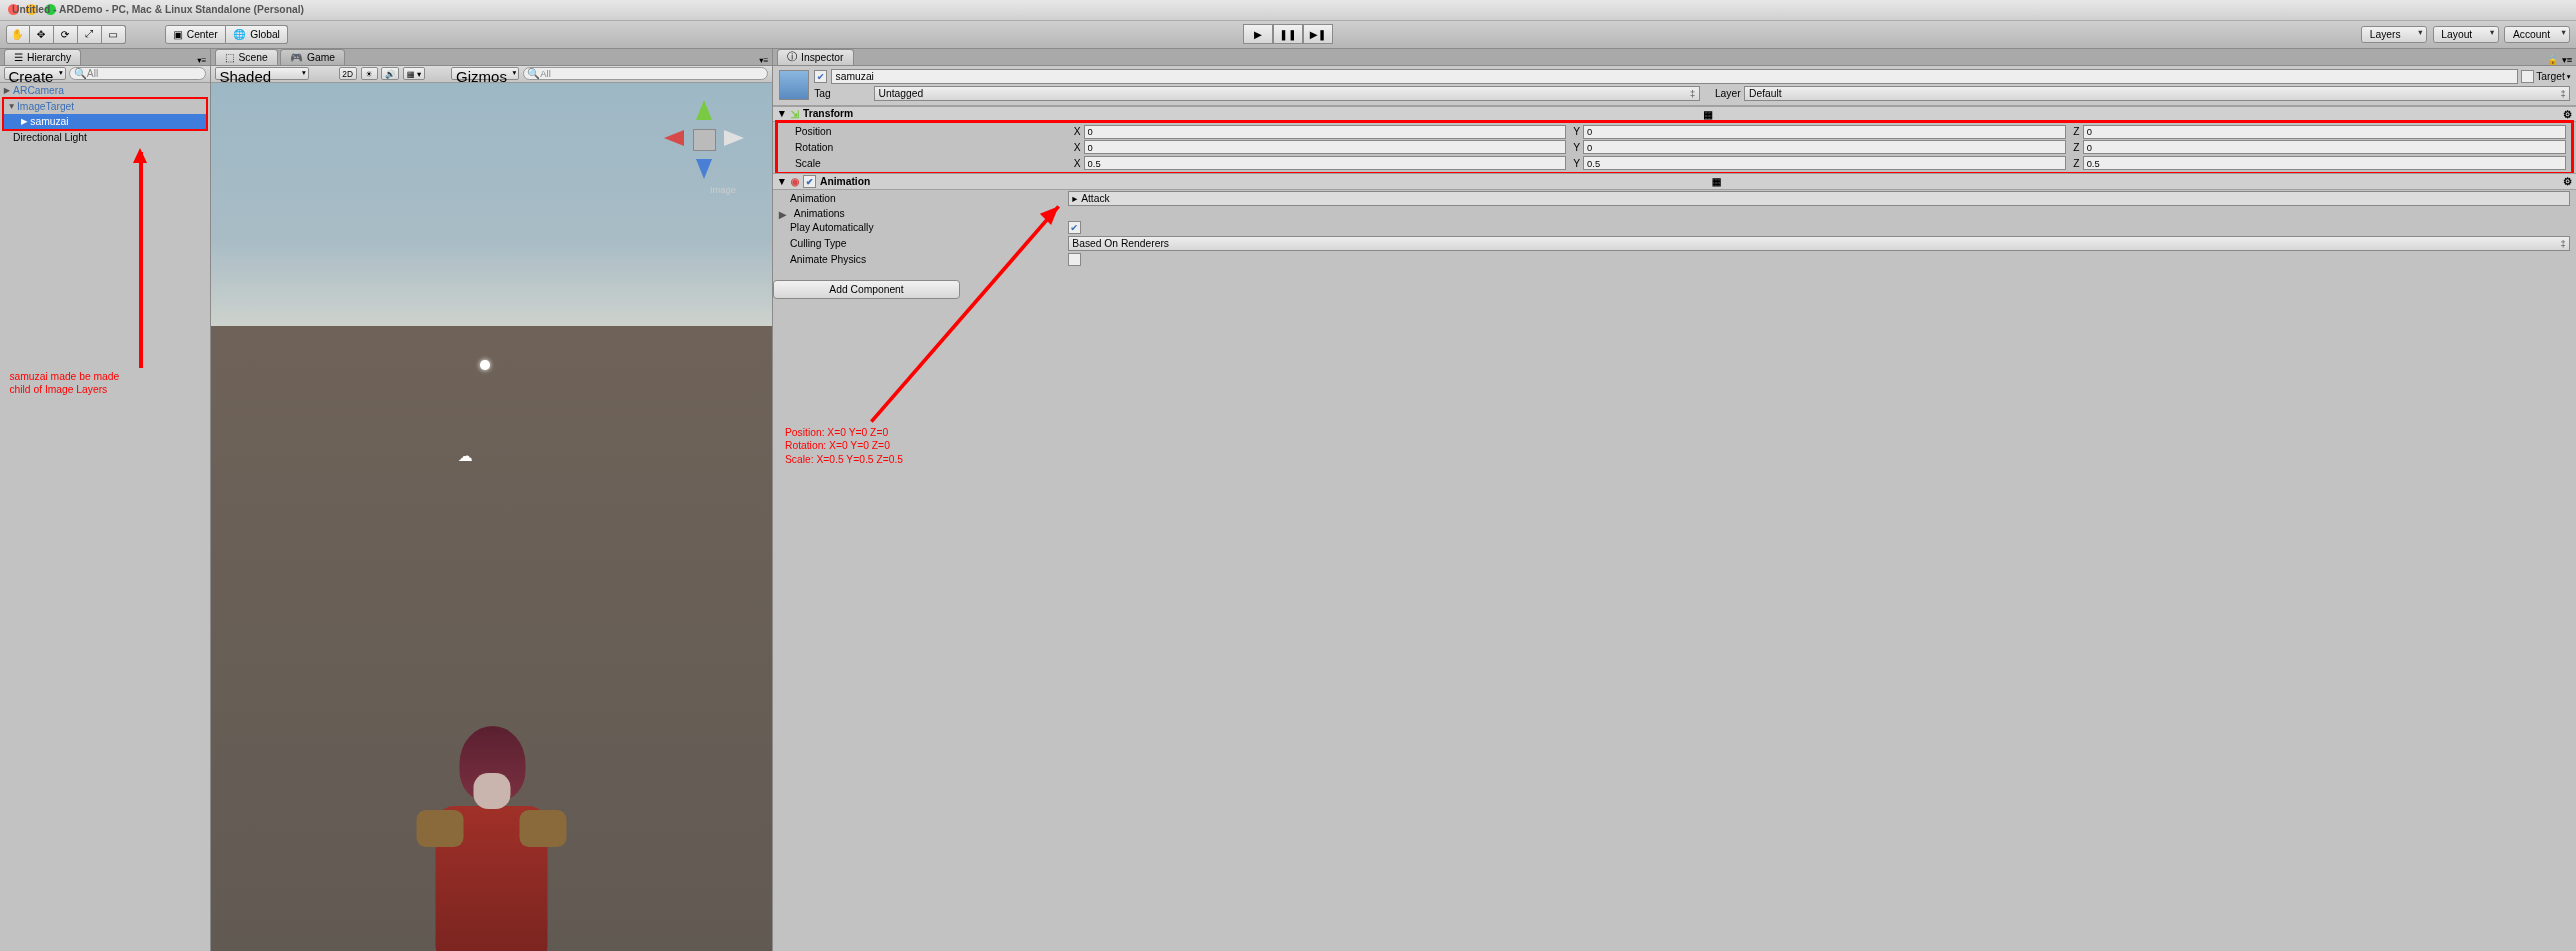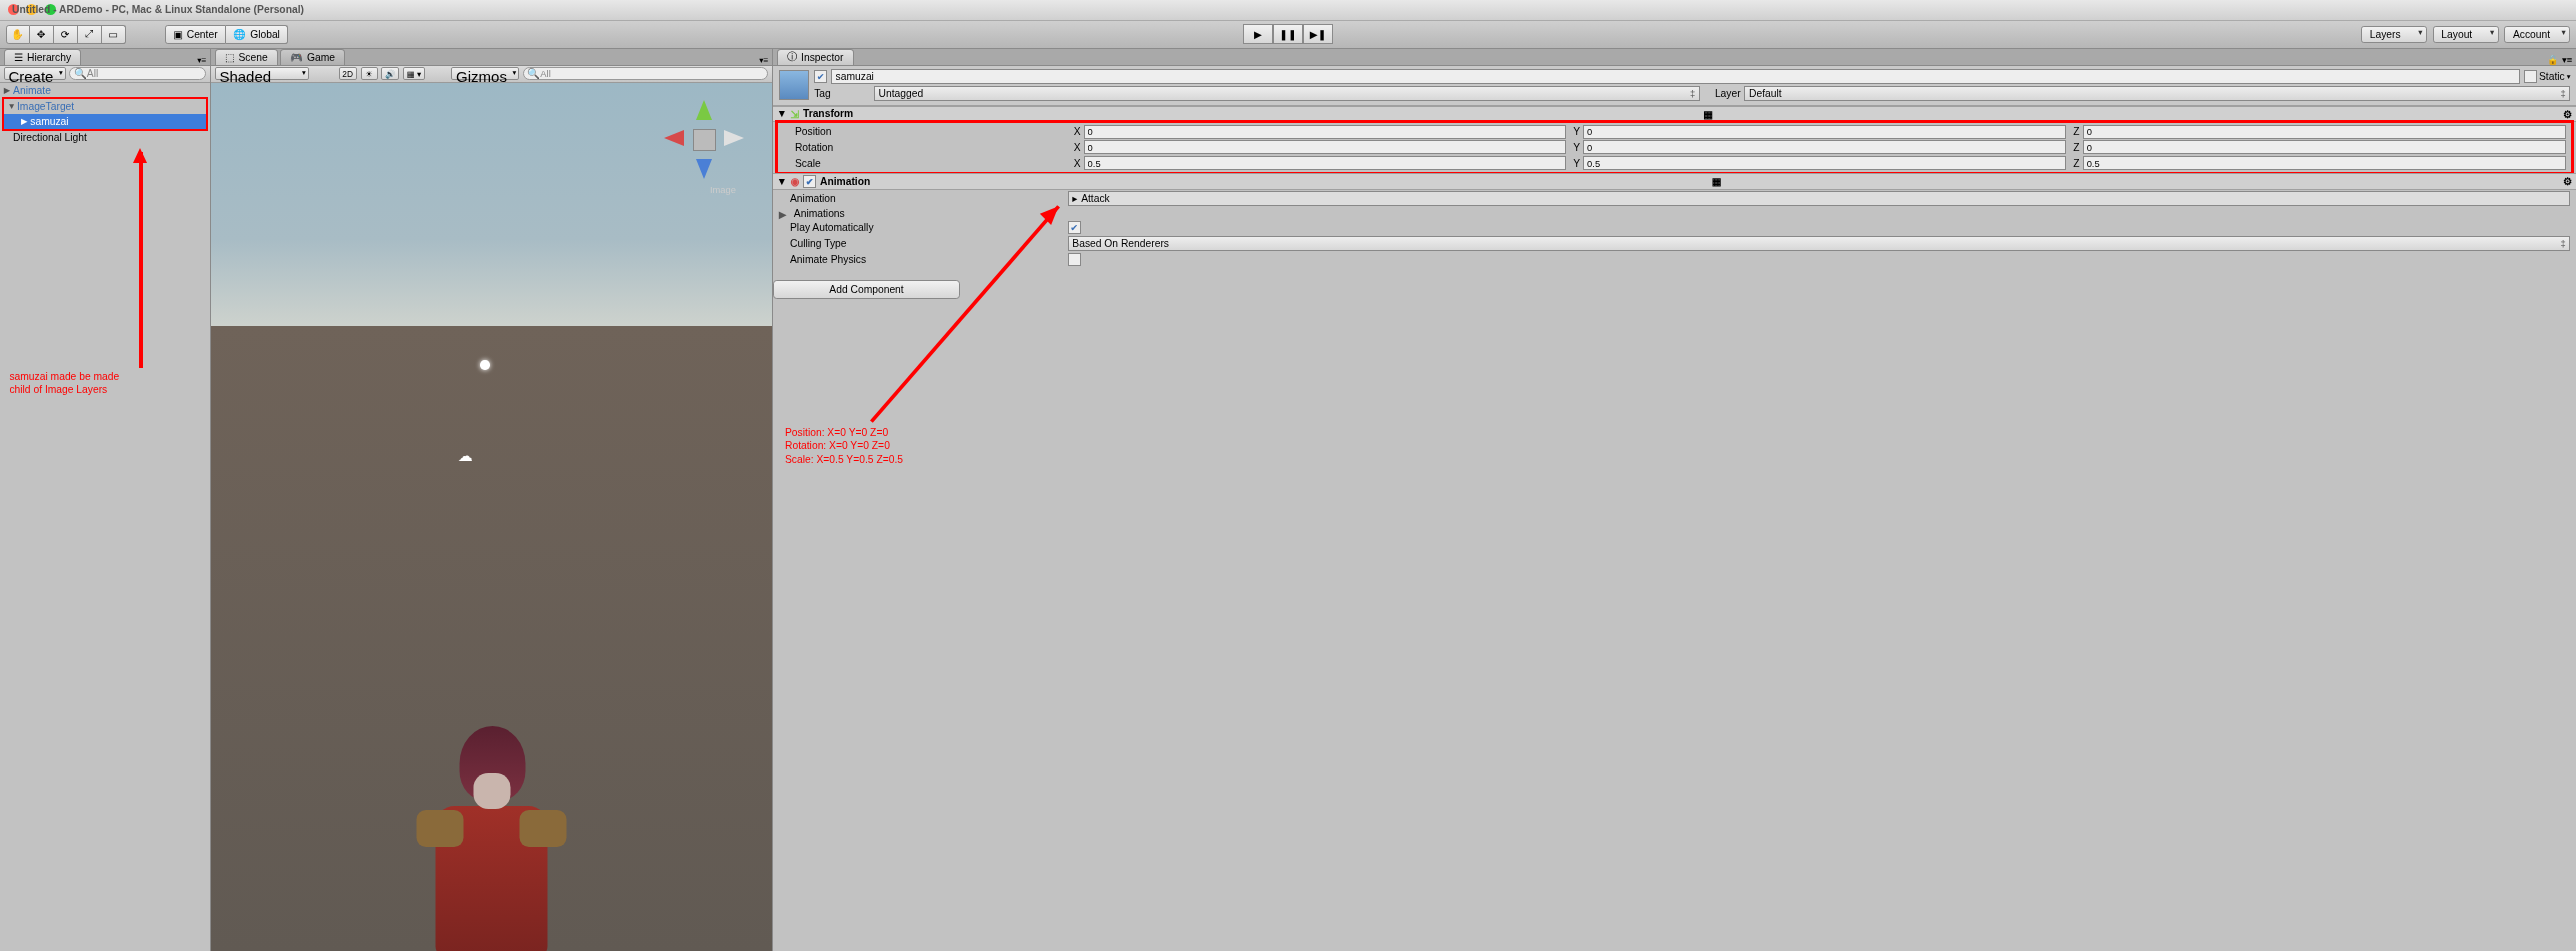--- a/index.html
+++ b/index.html
@@ -167,21 +167,21 @@
     <div class="panel-toolbar">
       <div class="mini-drop">Create</div>
       <div class="search-pill">
           <span>🔍</span>
           <span>All</span>
         </div>
     </div>
     <div class="hier-list" style="position:relative;">
       <div class="hier-item">
           <span class="disclosure">▶</span>
-          <span>Animate</span>
+          <span>ARCamera</span>
         </div>
       <div class="hier-box-red">
         <div class="hier-item">
             <span class="disclosure">▼</span>
             <span>ImageTarget</span>
           </div>
         <div class="hier-item selected indent1">
             <span class="disclosure">▶</span>
             <span>samuzai</span>
           </div>
@@ -248,21 +248,21 @@
     </div>
     <div class="insp-body">
       <div class="insp-header">
         <div class="cube-icon"></div>
         <div style="flex:1">
           <div style="display:flex;gap:3.7px;align-items:center;">
             <span class="chk">✔</span>
             <input class="name-input" value="samuzai" style="">
             <label class="static-chk">
                 <span class="chk"></span>
-                <span>Static</span>
+                <span>Target</span>
                 <span style="font-size:7.5px">▾</span>
               </label>
           </div>
           <div class="row" style="padding:1.9px 0 0 0">
             <span class="row-label">Tag</span>
             <div class="insp-drop">Untagged</div>
             <span class="row-label" style="width:37px;text-align:right">Layer</span>
             <div class="insp-drop">Default</div>
           </div>
         </div>

